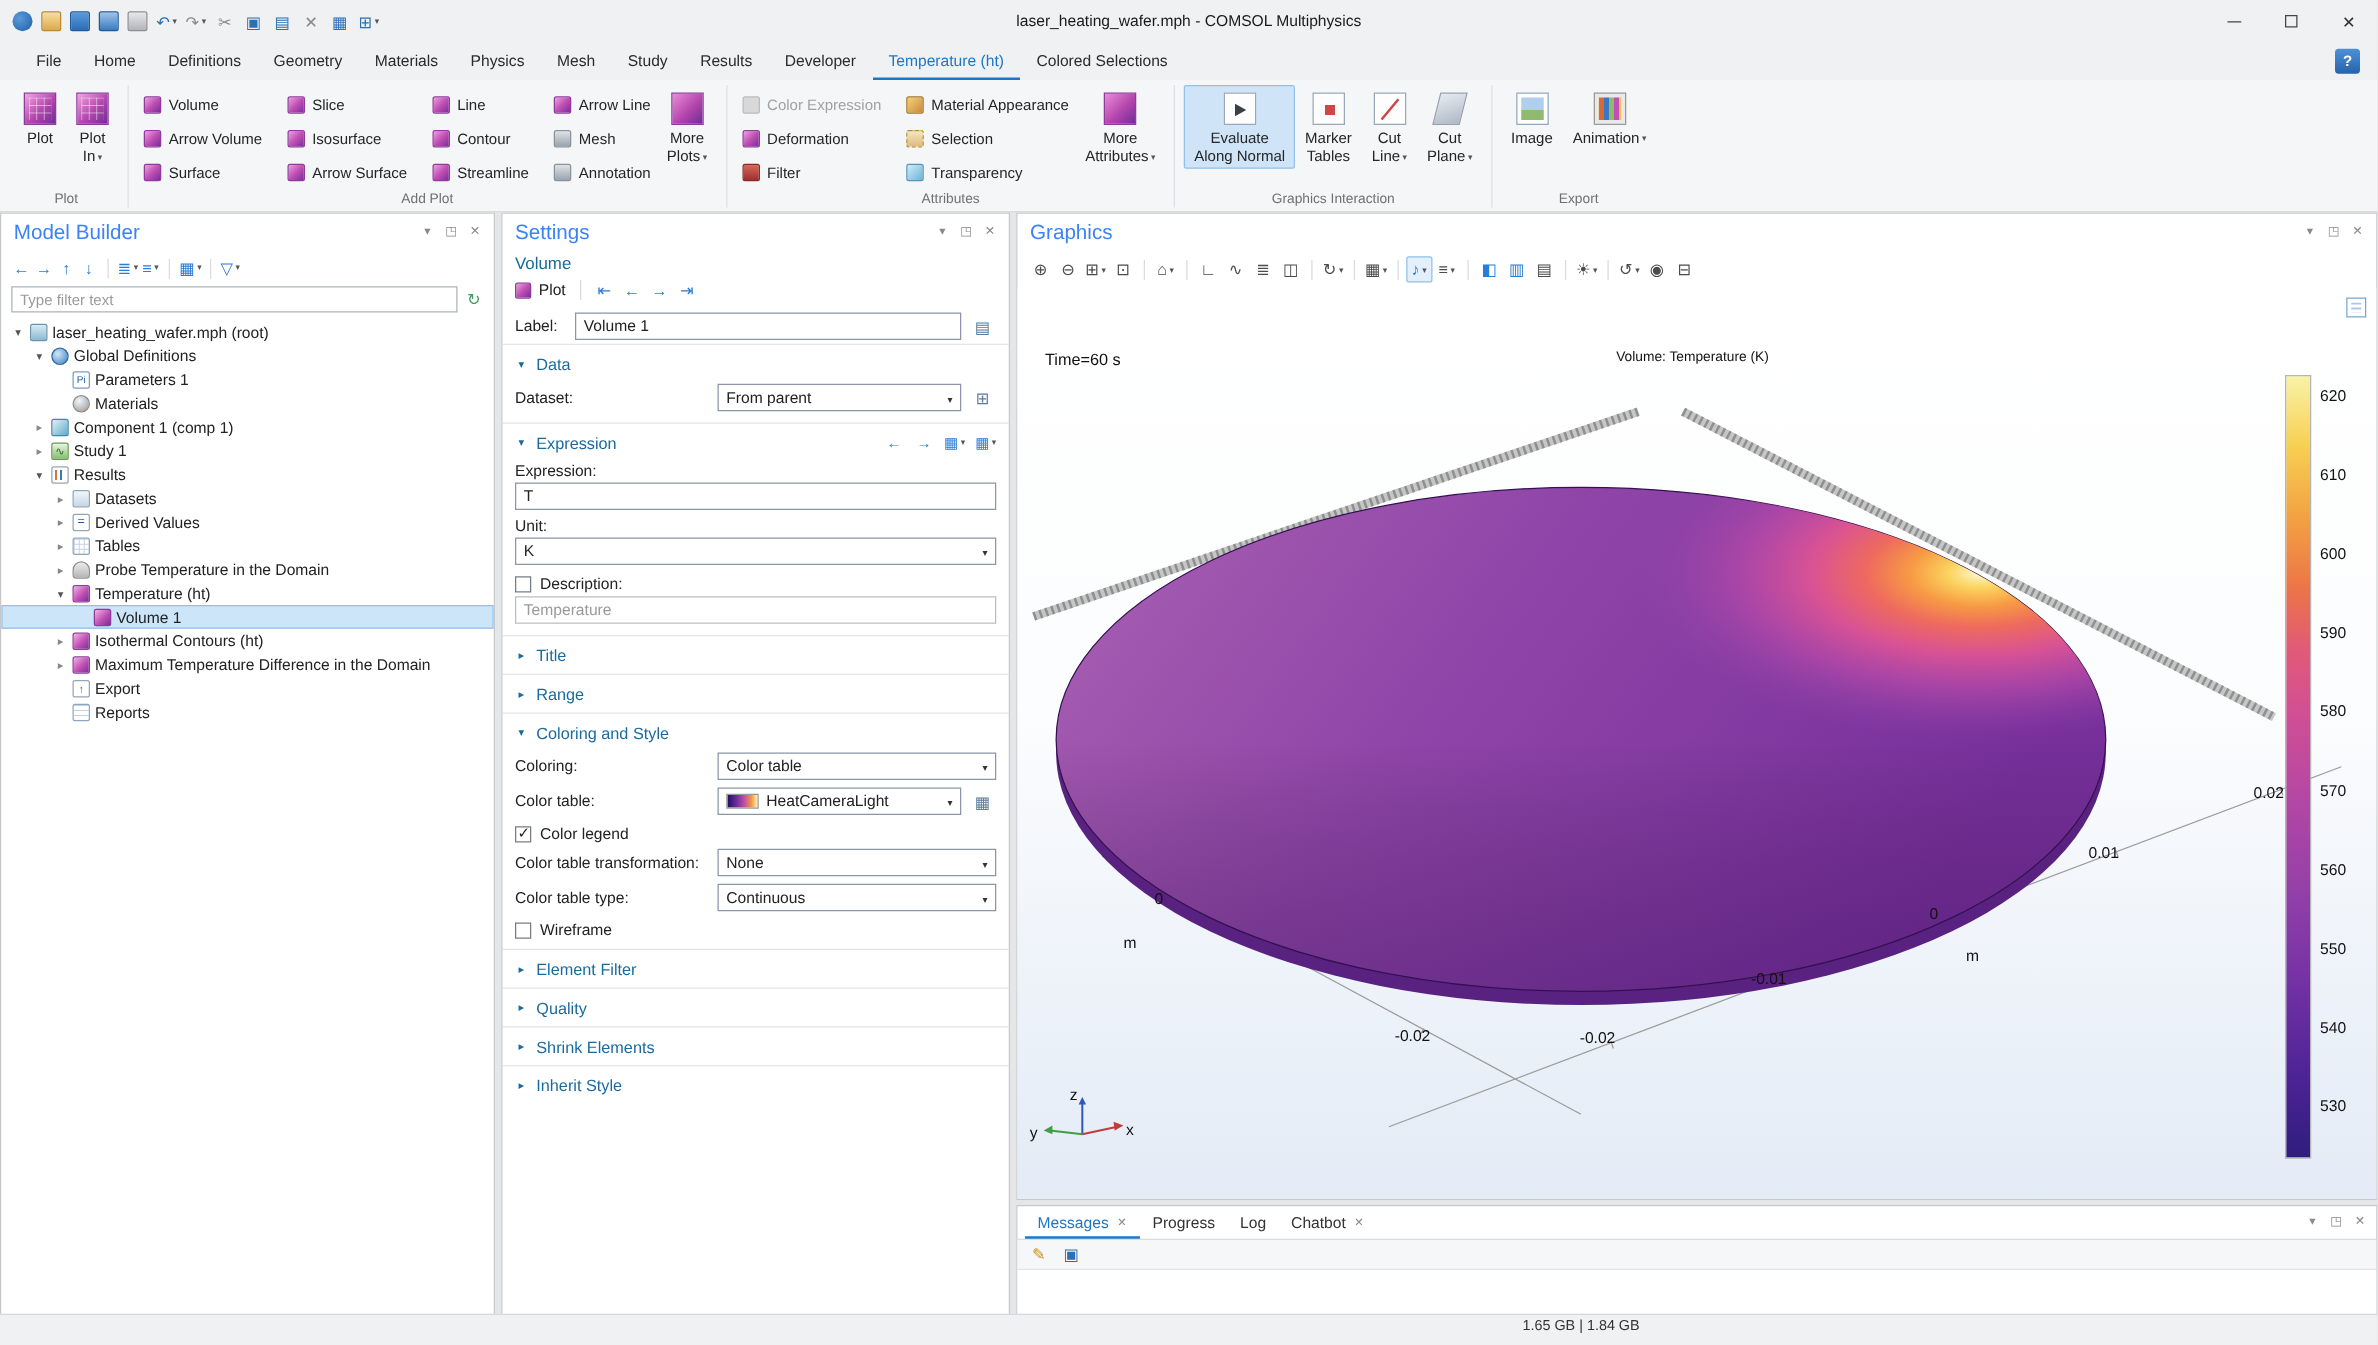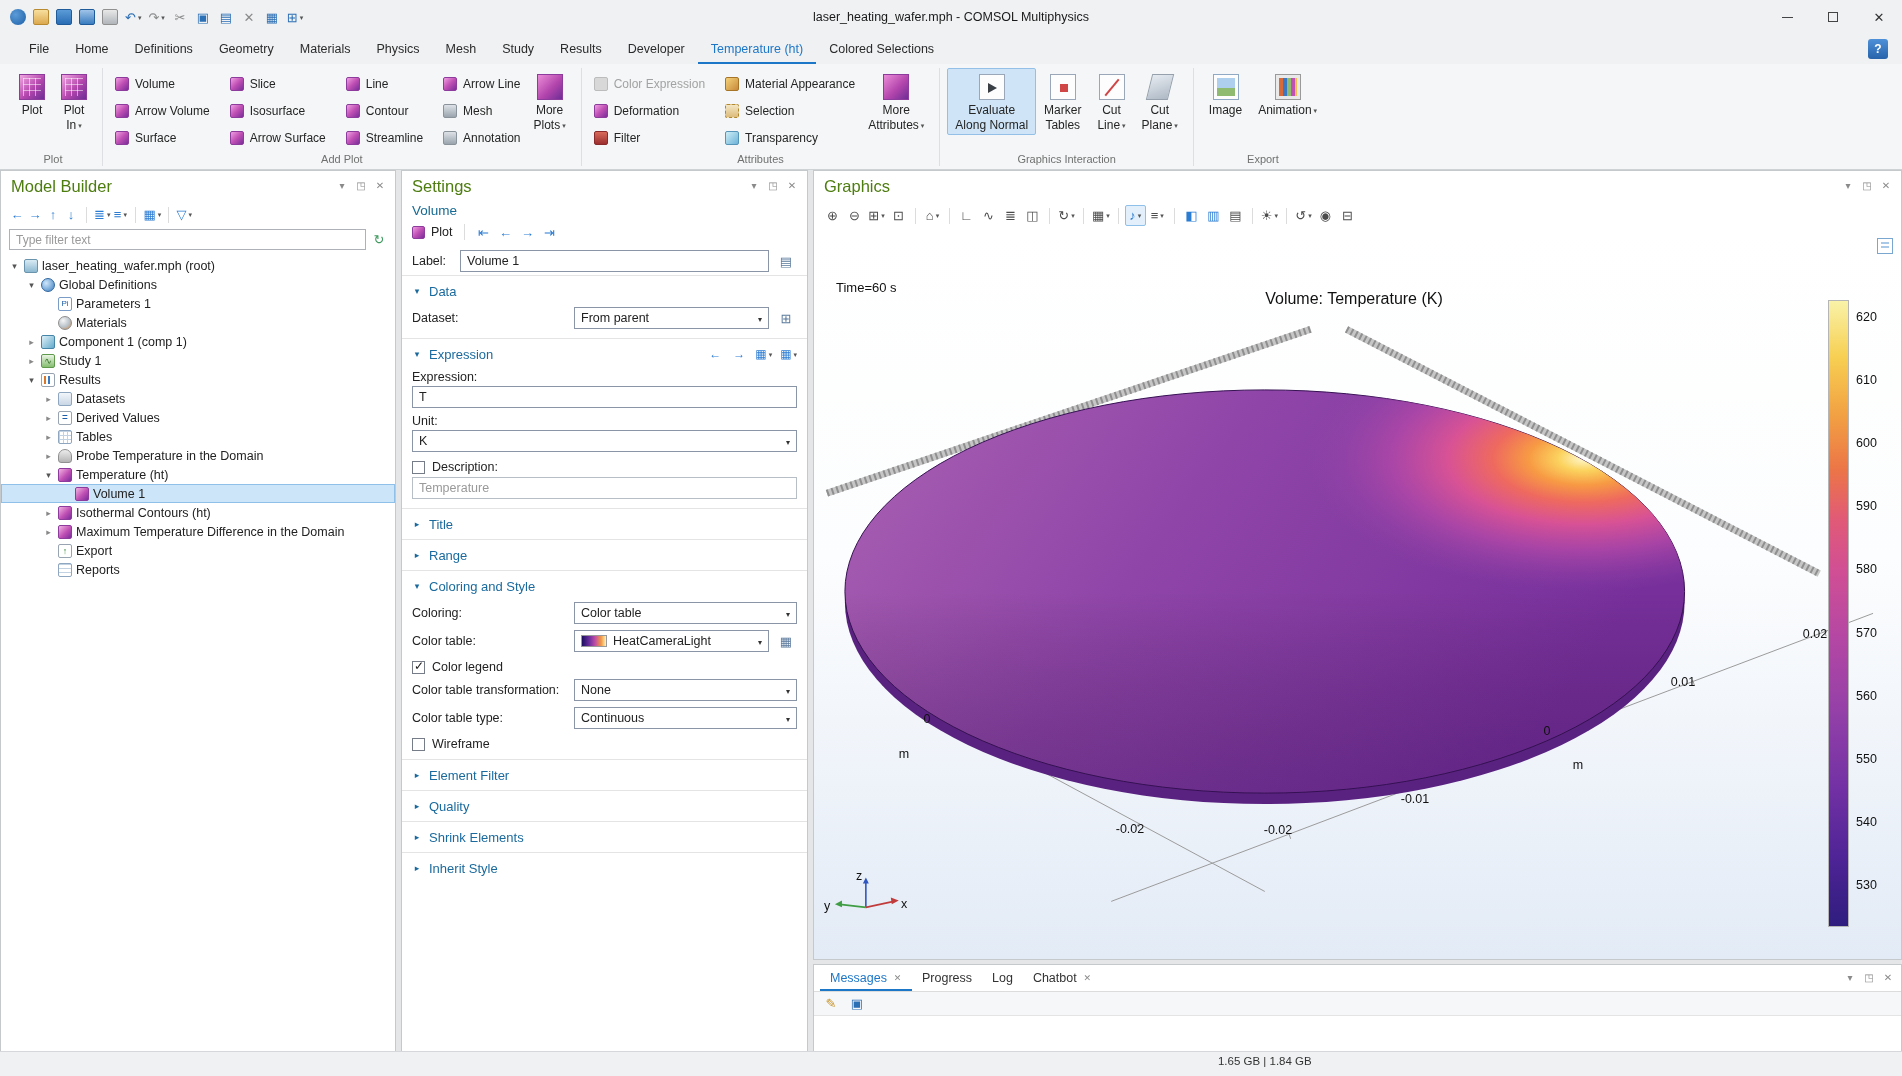--- a/index.html
+++ b/index.html
@@ -79,21 +79,21 @@
   .u-l1::before{content:"◧";} .u-l2::before{content:"▥";} .u-l3::before{content:"▤";}
   .u-light::before{content:"☀";} .u-reset::before{content:"↺";} .u-snap::before{content:"◉";} .u-print::before{content:"⊟";}
   .u-first::before{content:"⇤";} .u-prev::before{content:"←";} .u-next::before{content:"→";} .u-last::before{content:"⇥";} .u-rest::before{content:"◳";} .u-close::before{content:"✕";}
   .u-caret::before{content:"▾";} .u-qm::before{content:"?";} .u-doc::before{content:"▤";} .u-brush::before{content:"✎";}
 
   
   .main{position:absolute;top:170px;left:0;right:0;bottom:20px;display:flex;background:#e4e6e8;}
   .panel{background:#fff;border:1px solid #c6c9cc;display:flex;flex-direction:column;min-width:0;}
   .split{width:5px;flex:0 0 auto;}
   .phead{height:30px;display:flex;align-items:center;padding:0 10px;flex:0 0 auto;}
-  .ptitle{font-size:16.5px;color:#4d7c0f;}
+  .ptitle{font-size:16.5px;color:#3b82f6;}
   .phicons{margin-left:auto;display:flex;gap:9px;}
   .phicons .gly{color:#8a8a8a;font-size:10px;min-width:10px;height:12px;}
 
   
   .mb{width:396px;flex:0 0 auto;}
   .mbtools{height:27px;display:flex;align-items:center;gap:2px;padding:0 8px;flex:0 0 auto;}
   .mbtools .gly{color:#2b7cd3;}
   .vr{width:1px;height:16px;background:#dcdcdc;margin:0 5px;}
   .mbfilter{display:flex;align-items:center;gap:5px;padding:1px 8px 4px;flex:0 0 auto;}
   .mbfilter input{flex:1;height:21px;border:1px solid #aeb2b8;padding:0 6px;font-size:12px;font-family:inherit;color:#222;}
@@ -163,21 +163,21 @@
   .right{flex:1;display:flex;flex-direction:column;min-width:0;gap:4px;}
   .gfx{flex:1;}
   .gtools{height:29px;display:flex;align-items:center;gap:1px;padding:0 8px;flex:0 0 auto;}
   .gbtn{min-width:21px;height:21px;display:inline-flex;align-items:center;justify-content:center;color:#4c4c4c;font-size:13px;border-radius:2px;padding:0 2px;}
   .gbtn.blue{color:#2b7cd3;}
   .gbtn.selbox{border:1px solid #8fc0ea;background:#e3f0fb;}
   .canvas{flex:1;position:relative;background:linear-gradient(180deg,#ffffff 0%,#fcfdfe 45%,#e3ebf6 100%);overflow:hidden;}
   .canvas svg{position:absolute;inset:0;width:100%;height:100%;}
   .ann{position:absolute;font-size:13px;color:#111;white-space:nowrap;}
   .time{left:22px;top:50px;}
-  .gtitle{left:540px;top:60px;transform:translateX(-50%);font-size:16px;}
+  .gtitle{left:540px;top:50px;transform:translateX(-50%);font-size:11px;}
   .axlab{position:absolute;font-size:12.5px;color:#111;transform:translate(-50%,-50%);white-space:nowrap;}
   .colorbar{position:absolute;left:1014px;top:70px;width:21px;height:627px;border:1px solid #b5b5b5;
     background:linear-gradient(180deg,#f9f2a8 0%,#f7cf52 9%,#f2a243 18%,#ec7547 27%,#e15a77 35%,#d14f94 43%,#b447a4 54%,#9340a8 66%,#7231a4 78%,#4f2496 89%,#2f1d7e 100%);}
   .cbticks{position:absolute;left:1042px;top:80px;height:582px;display:flex;flex-direction:column;justify-content:space-between;}
   .cbt{font-size:12.5px;color:#111;line-height:14px;}
   .cornerbtn{position:absolute;right:8px;top:8px;width:16px;height:16px;background:#fff;border:1px solid #7aa7d0;}
   .cornerbtn::after{content:"";position:absolute;inset:3px;background:linear-gradient(#aac8e8 2px,transparent 2px);background-size:100% 4px;}
 
   
   .msgs{height:92px;flex:0 0 auto;}
@@ -780,21 +780,21 @@
             <line x1="52" y1="682" x2="80" y2="676" stroke="#c23b3b"></line>
             <polygon points="85,675 77,672 78,679" fill="#c23b3b"></polygon>
             <line x1="52" y1="682" x2="26" y2="679" stroke="#3f9d44"></line>
             <polygon points="21,679 28,675 28,682" fill="#3f9d44"></polygon>
           </g>
         </svg>
         <span class="ann time">Time=60 s</span>
         <span class="ann gtitle">Volume: Temperature (K)</span>
 
         <span class="axlab" style="left:464px;top:600px">-0.02</span>
-        <span class="axlab" style="left:601px;top:569px">-0.01</span>
+        <span class="axlab" style="left:601px;top:553px">-0.01</span>
         <span class="axlab" style="left:733px;top:501px">0</span>
         <span class="axlab" style="left:869px;top:452px">0.01</span>
         <span class="axlab" style="left:1001px;top:404px">0.02</span>
         <span class="axlab" style="left:764px;top:535px">m</span>
         <span class="axlab" style="left:113px;top:489px">0</span>
         <span class="axlab" style="left:316px;top:599px">-0.02</span>
         <span class="axlab" style="left:90px;top:524px">m</span>
 
         <span class="axlab" style="left:45px;top:646px">z</span>
         <span class="axlab" style="left:90px;top:674px">x</span>

